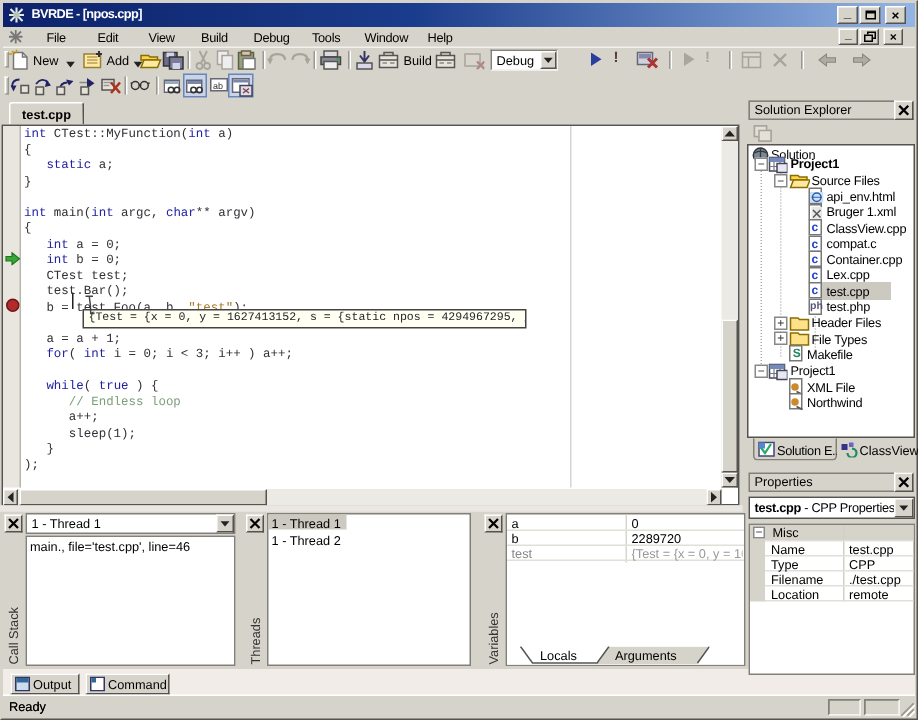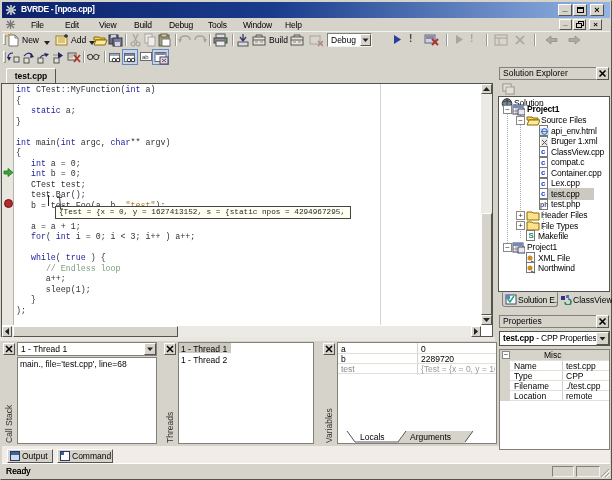--- a/index.html
+++ b/index.html
@@ -315,21 +315,21 @@
  <div class="abs btn3d" style="left:3px;top:343px;width:12px;height:12px"><svg width="10" height="10">
         <path d="M2 2 l6 6 M8 2 l-6 6" stroke="#000" stroke-width="1.5"></path>
       </svg></div>
  <div class="abs" style="left:4px;top:443px;transform:rotate(-90deg);transform-origin:0 0;font-size:8.5px;white-space:nowrap;color:#333">Call Stack</div>
  <div class="abs" style="left:17px;top:342px;width:140px;height:14px;background:#fff;border:1px solid #828078"></div>
  <div class="abs" style="left:21px;top:344px;font-size:8.5px">1 - Thread 1</div>
  <div class="abs btn3d" style="left:144px;top:343px;width:12px;height:12px"><svg width="10" height="10">
         <path d="M2 3.5 L8 3.5 L5 7 Z" fill="#222"></path>
       </svg></div>
  <div class="abs" style="left:17px;top:357px;width:140px;height:87px;background:#fff;border:1px solid #828078"></div>
- <div class="abs" style="left:20px;top:359px;font-size:8.5px;white-space:nowrap;width:134px;overflow:hidden">main., file='test.cpp', line=68</div>
+ <div class="abs" style="left:20px;top:359px;font-size:8.5px;white-space:nowrap;width:134px;overflow:hidden">main., file='test.cpp', line=46</div>
 </div>
 <div id="threads">
  <div class="abs btn3d" style="left:164px;top:343px;width:12px;height:12px"><svg width="10" height="10">
         <path d="M2 2 l6 6 M8 2 l-6 6" stroke="#000" stroke-width="1.5"></path>
       </svg></div>
  <div class="abs" style="left:165px;top:443px;transform:rotate(-90deg);transform-origin:0 0;font-size:8.5px;white-space:nowrap;color:#333">Threads</div>
  <div class="abs" style="left:178px;top:342px;width:136px;height:102px;background:#fff;border:1px solid #828078"></div>
  <div class="abs" style="left:179px;top:343px;width:52px;height:10px;background:#ccc9c0"></div>
  <div class="abs" style="left:181px;top:344px;font-size:8.5px">1 - Thread 1</div>
  <div class="abs" style="left:181px;top:355px;font-size:8.5px">1 - Thread 2</div>
@@ -705,21 +705,21 @@
 
  <div class="abs" style="left:499px;top:331px;width:111px;height:15px;background:#fff;border:1px solid #55534e"></div>
  <div class="abs" style="left:503px;top:333px;font-size:8.5px;white-space:nowrap;width:94px;overflow:hidden;letter-spacing:-0.2px"><b>test.cpp</b> - CPP Properties</div>
  <div class="abs btn3d" style="left:596px;top:332px;width:13px;height:13px"><svg width="11" height="11">
         <path d="M2.5 4 L8.5 4 L5.5 7.5 Z" fill="#222"></path>
       </svg></div>
 
  <div class="abs" style="left:499px;top:349px;width:111px;height:101px;background:#fff;border:1px solid #828078"></div>
  <div class="abs" style="left:500px;top:350px;width:109px;height:10px;background:#d6d3ca"></div>
  <div class="abs" style="left:502px;top:351px;width:8px;height:8px;background:#fff;border:1px solid #888;font-size:8px;line-height:6px;text-align:center;color:#333">−</div>
- <div class="abs" style="left:544px;top:350px;font-size:8.5px">Misc</div>
+ <div class="abs" style="left:515px;top:350px;font-size:8.5px">Misc</div>
  <div class="abs" style="left:500px;top:360px;width:10px;height:41px;background:#d6d3ca"></div>
  <div class="abs" style="left:562px;top:350px;width:1px;height:51px;background:#d2cfc6"></div>
  <div class="abs" style="left:510px;top:360px;width:99px;height:1px;background:#e2dfd8"></div>
  <div class="abs" style="left:510px;top:370px;width:99px;height:1px;background:#e2dfd8"></div>
  <div class="abs" style="left:510px;top:380px;width:99px;height:1px;background:#e2dfd8"></div>
  <div class="abs" style="left:510px;top:390px;width:99px;height:1px;background:#e2dfd8"></div>
  <div class="abs" style="left:510px;top:400px;width:99px;height:1px;background:#e2dfd8"></div>
  <div class="abs" style="left:514px;top:361px;font-size:8.5px">Name</div>
     <div class="abs" style="left:566px;top:361px;font-size:8.5px">test.cpp</div>
  <div class="abs" style="left:514px;top:371px;font-size:8.5px">Type</div>

